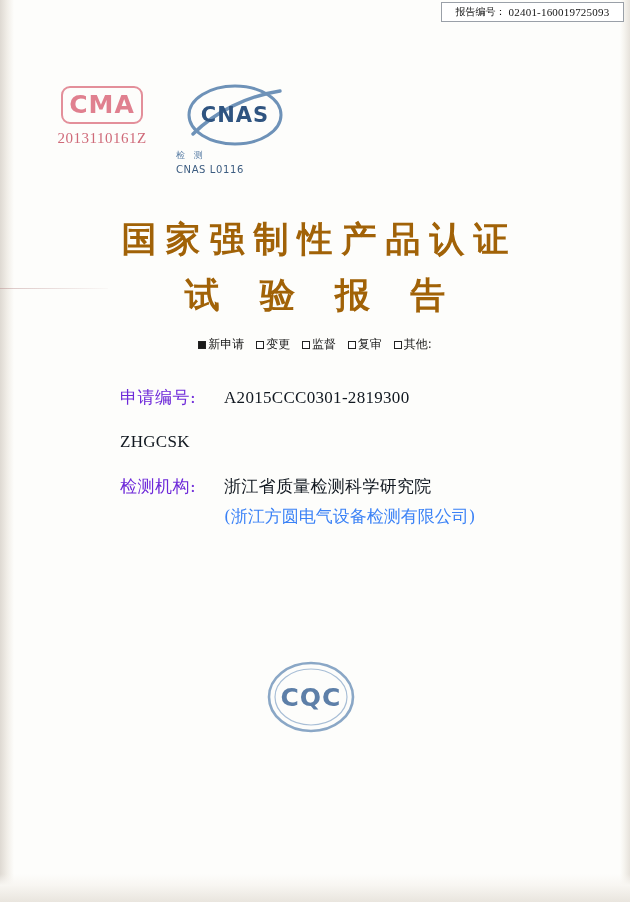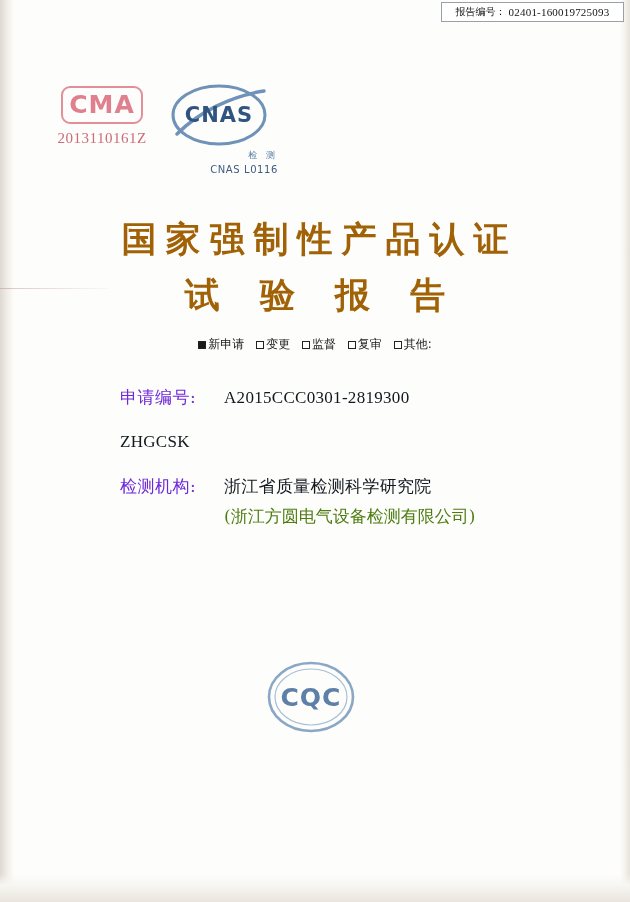--- a/index.html
+++ b/index.html
@@ -116,24 +116,24 @@
     margin-top: 6px;
     font-family: "Liberation Serif", serif;
     font-size: 15px;
     color: #cf6a79;
     letter-spacing: 0.5px;
   }
 
   
   .cnas-wrap {
     position: absolute;
-    left: 160px;
+    left: 176px;
     top: 0px;
     width: 118px;
-    text-align: right;
+    text-align: left;
   }
   .cnas-oval {
     position: relative;
     width: 100px;
     height: 66px;
     margin: 0 auto;
   }
   .cnas-oval svg { display:block; }
   .cnas-sub {
     font-family: "DejaVu Sans", sans-serif;
@@ -232,21 +232,21 @@
     font-size: 17px;
     letter-spacing: 0.3px;
   }
   .field-value.cn {
     font-family: "DejaVu Serif", serif;
     font-size: 17px;
   }
   .field-value-second {
     font-family: "DejaVu Serif", serif;
     font-size: 17px;
-    color: #4d7c0f;
+    color: #3b82f6;
     margin-left: 104px;
     margin-top: -16px;
     margin-bottom: 22px;
   }
 
   
   .cqc-seal {
     position: absolute;
     top: 656px;
     left: 265px;

